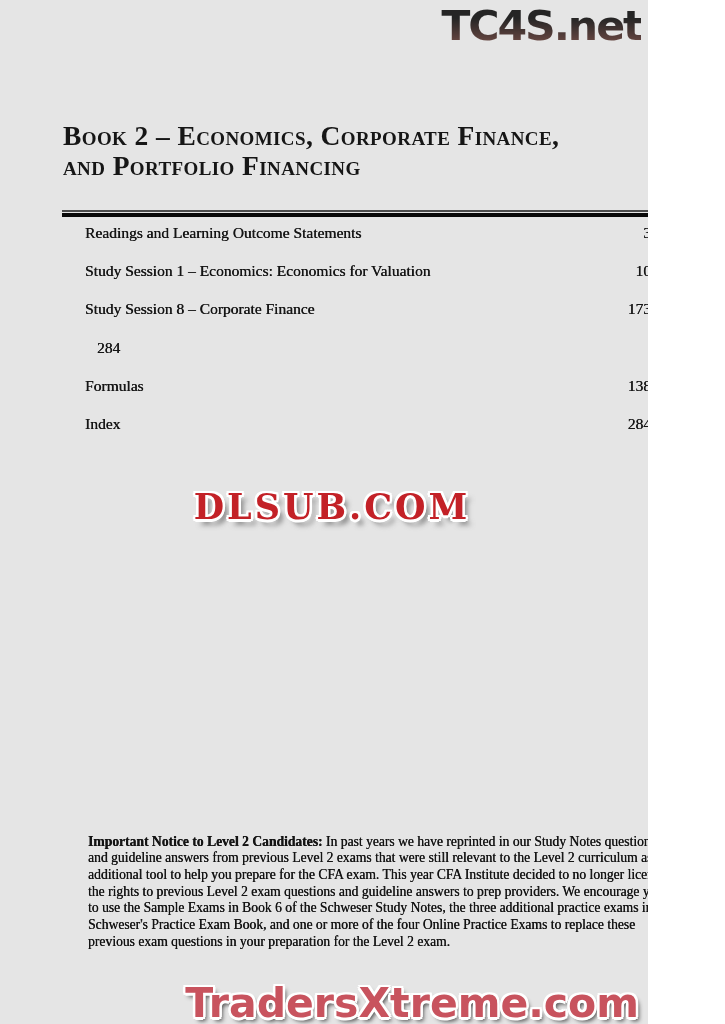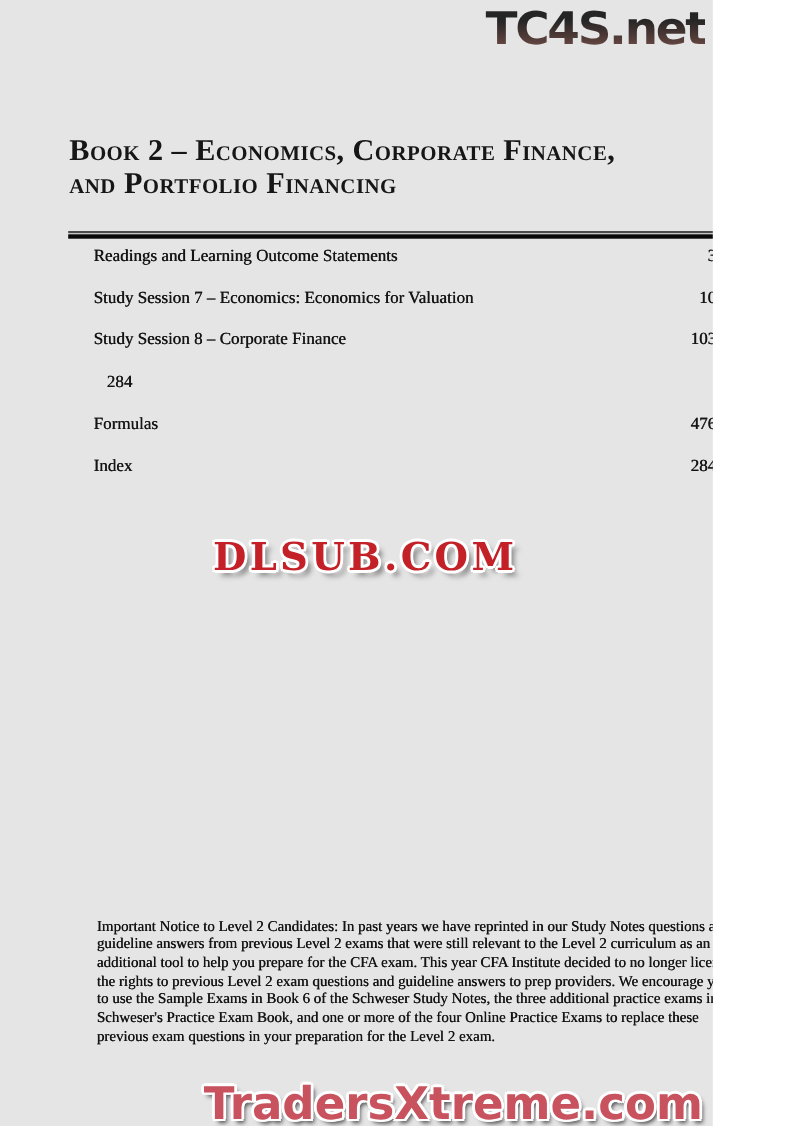--- a/index.html
+++ b/index.html
@@ -116,21 +116,21 @@
     position: absolute;
     left: 88px;
     top: 820px;
     width: 584px;
     font-size: 13.6px;
     line-height: 16.7px;
     color: #141414;
     text-shadow: 0.3px 0 0 currentColor;
   }
   .important-notice b {
-    font-weight: 400;
+    font-weight: 700;
   }
 
   
   .traders-watermark {
     position: absolute;
     top: 979px;
     right: 9px;
     font-family: "DejaVu Sans", sans-serif;
     font-weight: 700;
     font-size: 41px;
@@ -160,33 +160,33 @@
     <div class="thin"></div>
     <div class="thick"></div>
   </div>
 
   <div class="toc-list">
     <div class="toc-row">
       <span class="toc-label">Readings and Learning Outcome Statements</span>
       <span class="toc-page">3</span>
     </div>
     <div class="toc-row">
-      <span class="toc-label">Study Session 7 – Economics: Economics for Valuation</span>
+      <span class="toc-label">Study Session 1 – Economics: Economics for Valuation</span>
       <span class="toc-page">10</span>
     </div>
     <div class="toc-row">
       <span class="toc-label">Study Session 8 – Corporate Finance</span>
-      <span class="toc-page">103</span>
+      <span class="toc-page">173</span>
     </div>
     <div class="toc-row">
       <span class="toc-page">284</span>
     </div>
     <div class="toc-row">
       <span class="toc-label">Formulas</span>
-      <span class="toc-page">476</span>
+      <span class="toc-page">138</span>
     </div>
     <div class="toc-row">
       <span class="toc-label">Index</span>
       <span class="toc-page">284</span>
     </div>
   </div>
 
   <div class="dlsub-watermark">DLSUB.COM</div>
 
   <p class="important-notice"><b>Important Notice to Level 2 Candidates:</b><span> In past years we have reprinted in our Study Notes questions and guideline answers from previous Level 2 exams that were still relevant to the Level 2 curriculum as an additional tool to help you prepare for the CFA exam. This year CFA Institute decided to no longer license the rights to previous Level 2 exam questions and guideline answers to prep providers. We encourage you to use the Sample Exams in Book 6 of the Schweser Study Notes, the three additional practice exams in Schweser's Practice Exam Book, and one or more of the four Online Practice Exams to replace these previous exam questions in your preparation for the Level 2 exam.</span></p>

